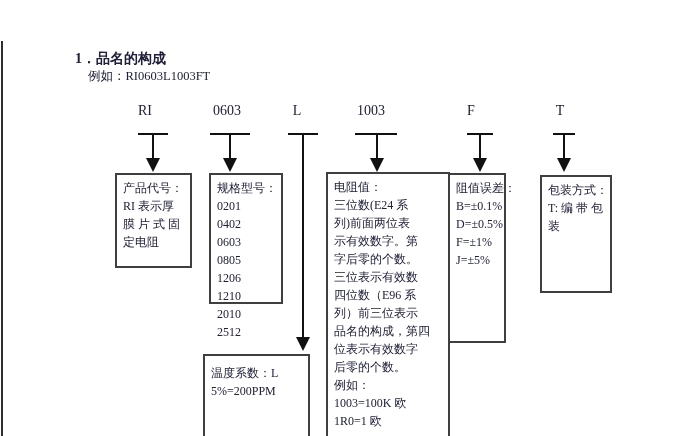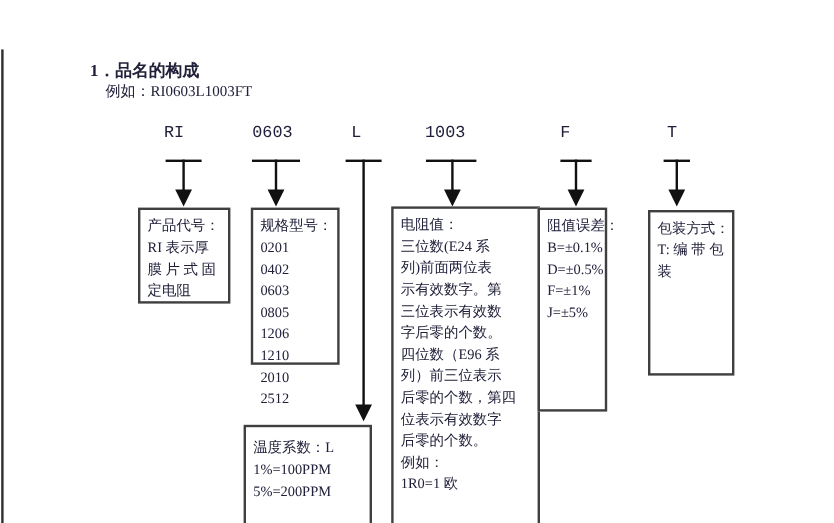--- a/index.html
+++ b/index.html
@@ -27,21 +27,21 @@
     position:absolute;left:75px;top:9px;
     font-size:14px;font-weight:bold;white-space:nowrap;
   }
   .example-line{
     position:absolute;left:88px;top:27px;
     font-size:12.5px;white-space:nowrap;font-family:Liberation Serif, serif;
   }
   .segment{
     position:absolute;top:62px;
     transform:translateX(-50%);
-    font-size:14px;white-space:nowrap;font-family:Liberation Mono, monospace;
+    font-size:14px;white-space:nowrap;
   }
   .hbar{position:absolute;height:2px;background:var(--line);}
   .stem{position:absolute;width:2px;background:var(--line);}
   .head{
     position:absolute;width:0;height:0;
     border-left:7px solid transparent;
     border-right:7px solid transparent;
     border-top:14px solid var(--line);
   }
   .box{
@@ -103,68 +103,68 @@
     <div class="stem" style="left:479px;top:92px;height:26px"></div>
     <div class="head" style="left:473px;top:117px"></div>
   </div>
 
   <div>
     <div class="hbar" style="left:553px;top:92px;width:22px"></div>
     <div class="stem" style="left:563px;top:92px;height:26px"></div>
     <div class="head" style="left:557px;top:117px"></div>
   </div>
 
-  <div class="box" style="left:115px;top:132px;width:77px;height:80px">
+  <div class="box" style="left:115px;top:132px;width:77px;height:95px">
       <div class="box-line">产品代号：</div>
       <div class="box-line">RI 表示厚</div>
       <div class="box-line">膜 片 式 固</div>
       <div class="box-line">定电阻</div>
     </div>
 
   <div class="box" style="left:209px;top:132px;width:74px;height:131px">
       <div class="box-line">规格型号：</div>
       <div class="box-line">0201</div>
       <div class="box-line">0402</div>
       <div class="box-line">0603</div>
       <div class="box-line">0805</div>
       <div class="box-line">1206</div>
       <div class="box-line">1210</div>
       <div class="box-line">2010</div>
       <div class="box-line">2512</div>
     </div>
 
   <div class="box" style="left:203px;top:313px;width:107px;height:84px;padding-top:8px">
       <div class="box-line">温度系数：L</div>
-      <div class="box-line">1%=100PPM</div>
       <div class="box-line">5%=200PPM</div>
     </div>
 
   <div class="box" style="left:326px;top:131px;width:124px;height:300px">
       <div class="box-line">电阻值：</div>
       <div class="box-line">三位数(E24 系</div>
       <div class="box-line">列)前面两位表</div>
       <div class="box-line">示有效数字。第</div>
+      <div class="box-line">字后零的个数。</div>
       <div class="box-line">三位表示有效数</div>
-      <div class="box-line">字后零的个数。</div>
       <div class="box-line">四位数（E96 系</div>
       <div class="box-line">列）前三位表示</div>
-      <div class="box-line">后零的个数，第四</div>
+      <div class="box-line">品名的构成，第四</div>
       <div class="box-line">位表示有效数字</div>
       <div class="box-line">后零的个数。</div>
       <div class="box-line">例如：</div>
+      <div class="box-line">1003=100K 欧</div>
       <div class="box-line">1R0=1 欧</div>
     </div>
 
   <div class="box" style="left:448px;top:132px;width:58px;height:170px">
       <div class="box-line">阻值误差：</div>
       <div class="box-line">B=±0.1%</div>
       <div class="box-line">D=±0.5%</div>
       <div class="box-line">F=±1%</div>
       <div class="box-line">J=±5%</div>
     </div>
 
-  <div class="box" style="left:540px;top:134px;width:72px;height:138px">
+  <div class="box" style="left:540px;top:134px;width:72px;height:118px">
       <div class="box-line">包装方式：</div>
       <div class="box-line">T: 编 带 包</div>
       <div class="box-line">装</div>
     </div>
 
 </div>
 
 </body></html>

